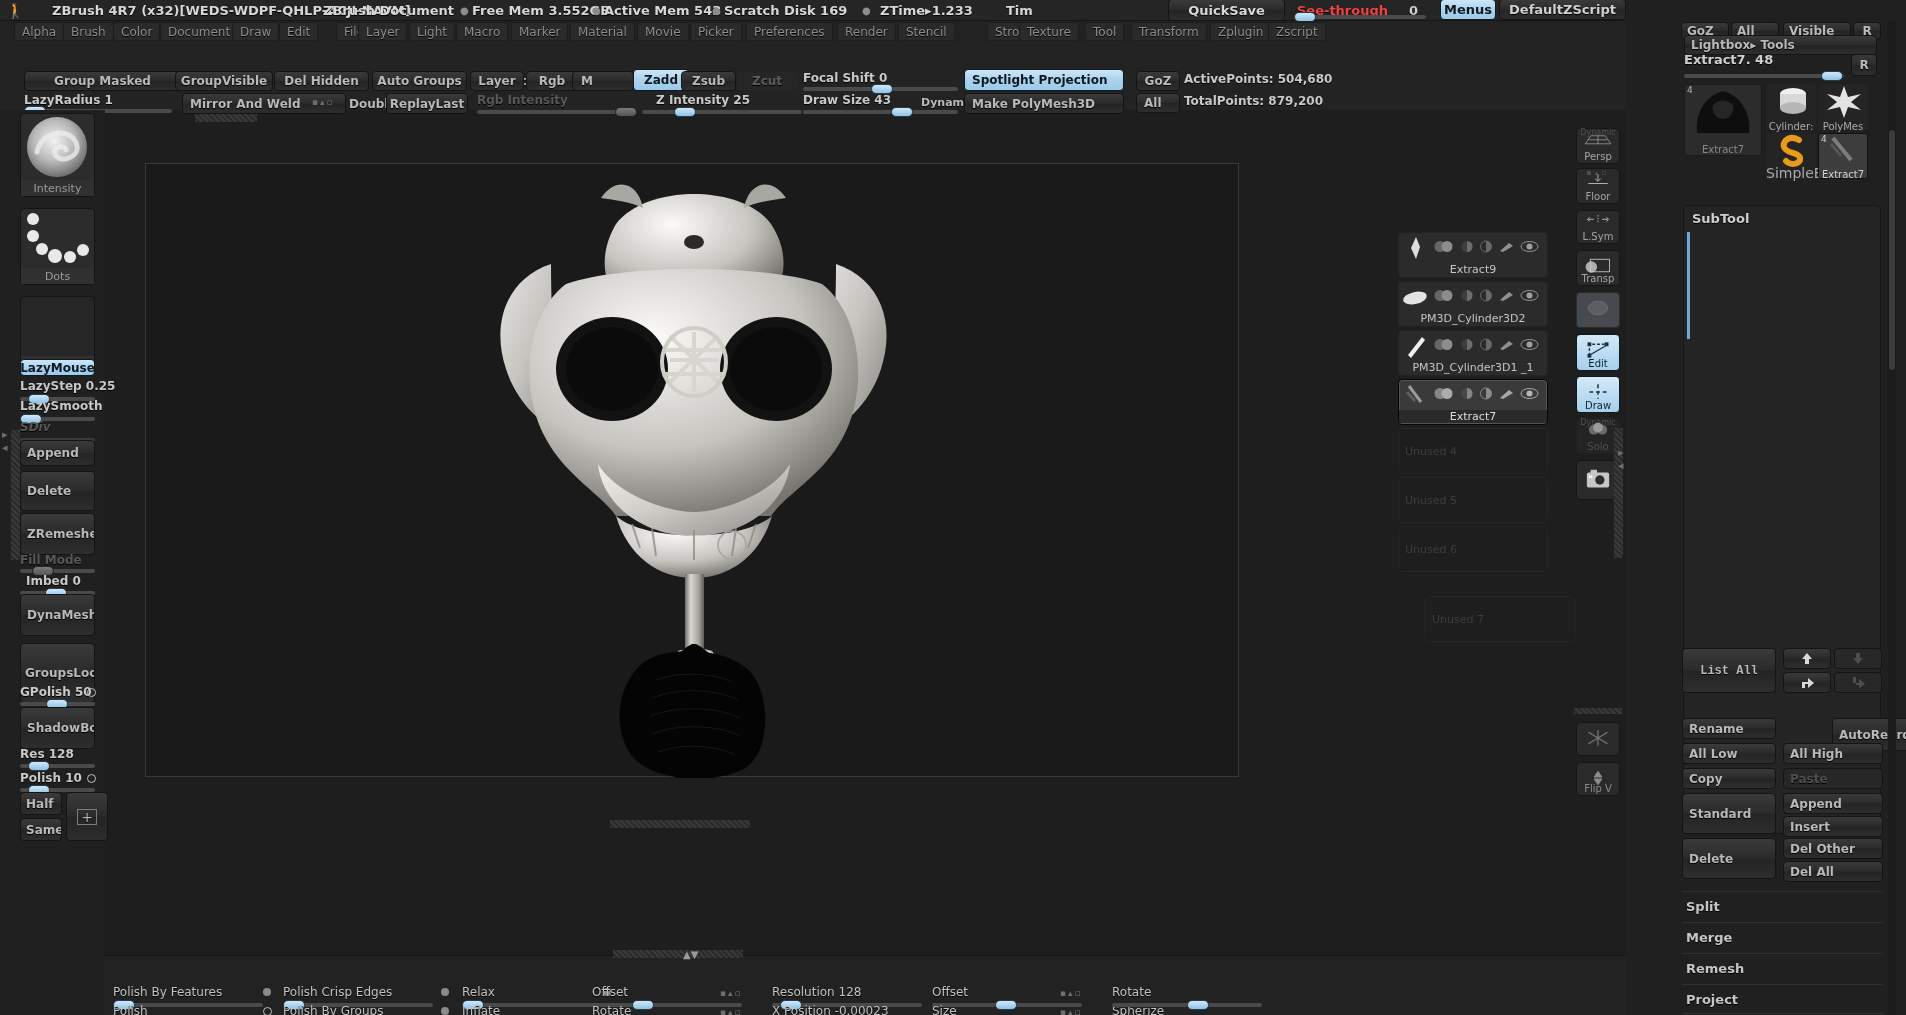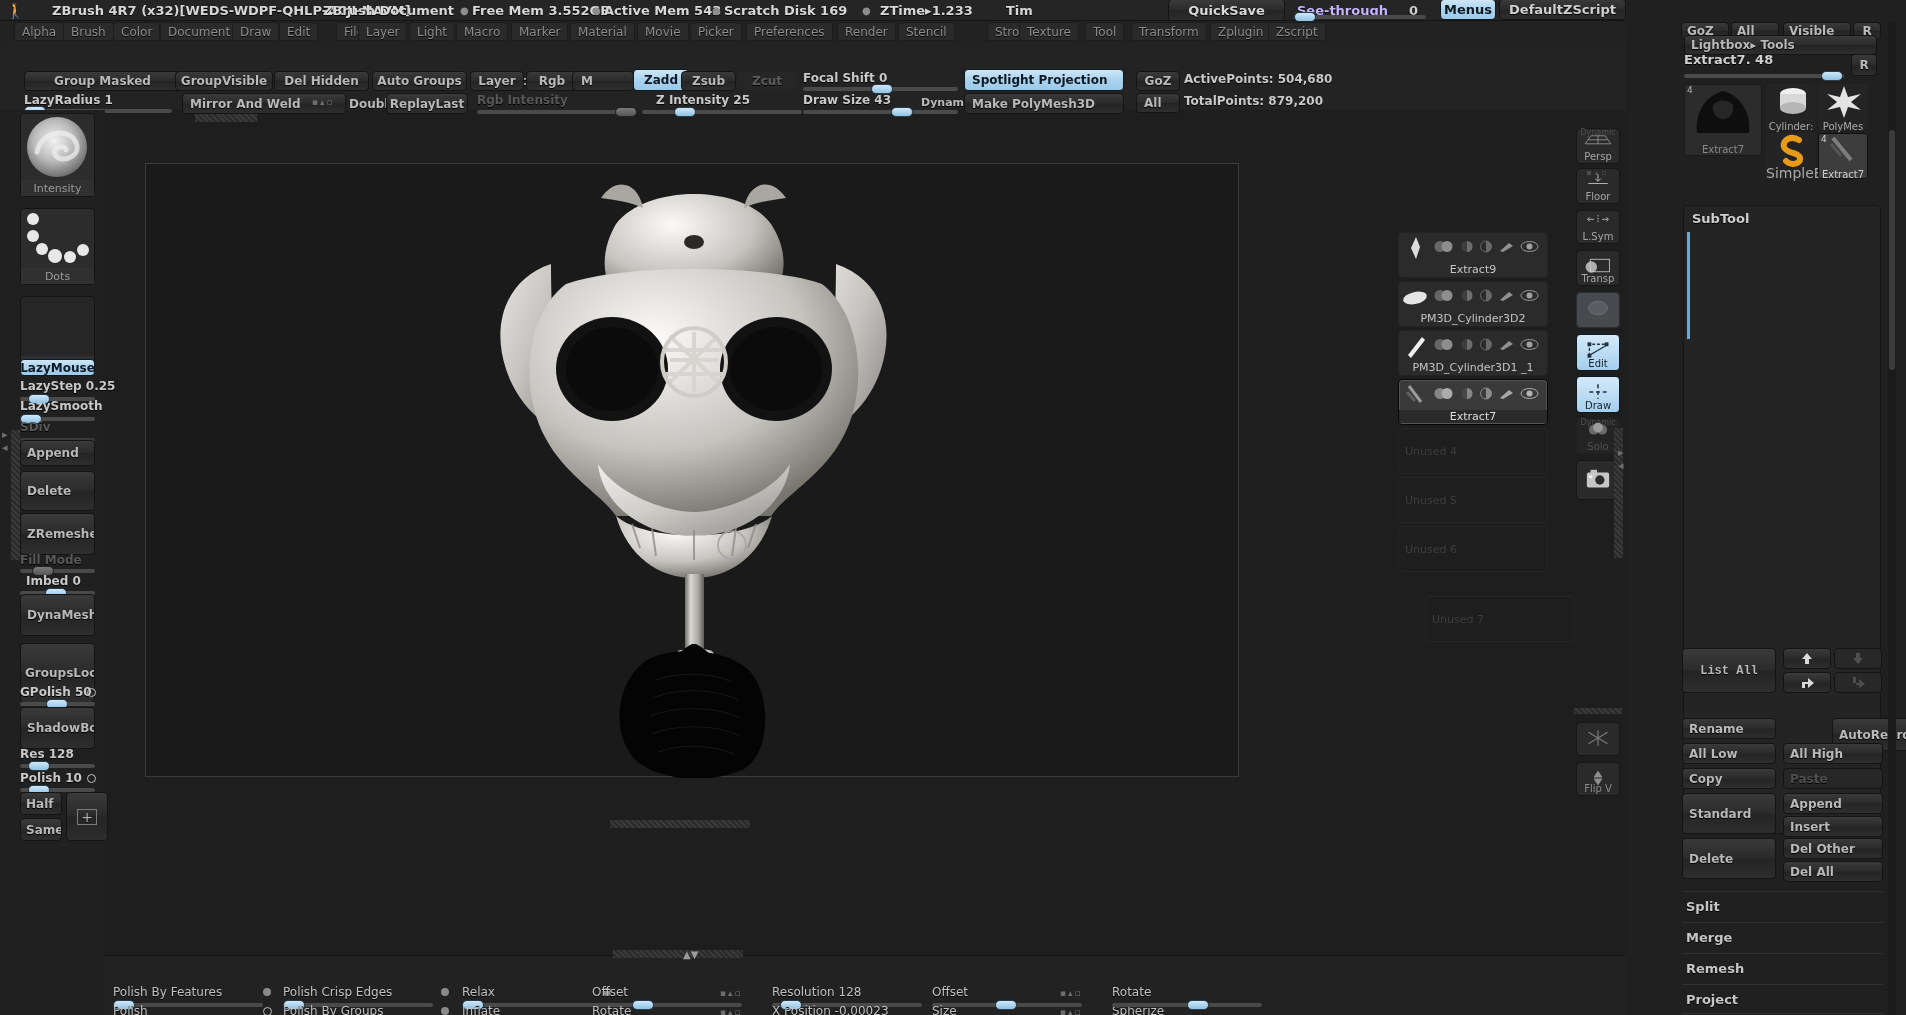--- a/index.html
+++ b/index.html
@@ -139,21 +139,21 @@
   <span class="dot" style="position:absolute;left:712px;top:5px;font-size:10px;">●</span>
   <span class="t" style="left:724px;">Scratch Disk 169</span>
   <span class="dot" style="position:absolute;left:862px;top:5px;font-size:10px;">●</span>
   <span class="t" style="left:880px;">ZTime▸1.233</span>
   <span class="t" style="left:1006px;">Tim</span>
 
   <div class="zb" style="position:absolute;left:1168px;top:-1px;width:117px;height:22px;font-weight:bold;font-size:13px;color:#d8d8d8;">
     <span>QuickSave</span>
   </div>
 
-  <span class="t" style="left:1297px;color:#c4b5fd;">See-through</span>
+  <span class="t" style="left:1297px;color:#ef4444;">See-through</span>
   <span class="t" style="left:1409px;color:#cfcfcf;">0</span>
   <div class="sl" style="left:1294px;top:15px;width:132px;">
     <i style="left:0px;"></i>
   </div>
 
   <div class="zb on" style="position:absolute;left:1440px;top:-1px;width:56px;height:21px;font-size:13px;">
     <span>Menus</span>
   </div>
   <div class="zb" style="position:absolute;left:1499px;top:-1px;width:127px;height:21px;font-size:13px;color:#d0d0d0;font-weight:bold;">
     <span>DefaultZScript</span>
@@ -329,21 +329,21 @@
   <div class="lbl" style="position:absolute;left:20px;top:269px;font-weight:bold;"><span>LazyStep 0.25</span></div>
   <div class="sl" style="left:20px;top:287px;width:75px;">
       <i style="left:8px;"></i>
     </div>
 
   <div class="lbl" style="position:absolute;left:20px;top:289px;font-weight:bold;"><span>LazySmooth</span></div>
   <div class="sl" style="left:20px;top:307px;width:75px;">
       <i style="left:0;"></i>
     </div>
 
-  <div class="lbl dim" style="position:absolute;left:20px;top:310px;font-weight:bold;"><span>SDiv</span></div>
+  <div class="lbl dim" style="position:absolute;left:20px;top:310px;font-weight:bold;font-style:italic;"><span>SDiv</span></div>
   <div class="sl grey" style="left:20px;top:328px;width:75px;background:#3a3a3a;"></div>
 
   <div class="zb" style="position:absolute;left:20px;top:330px;width:75px;height:26px;justify-content:flex-start;padding-left:6px;font-weight:bold;">
       <span>Append</span>
     </div>
   <div class="zb" style="position:absolute;left:20px;top:361px;width:75px;height:40px;justify-content:flex-start;padding-left:6px;font-weight:bold;">
       <span>Delete</span>
     </div>
   <div class="zb" style="position:absolute;left:20px;top:403px;width:75px;height:42px;justify-content:flex-start;padding-left:6px;font-weight:bold;">
       <span>ZRemesher</span>

